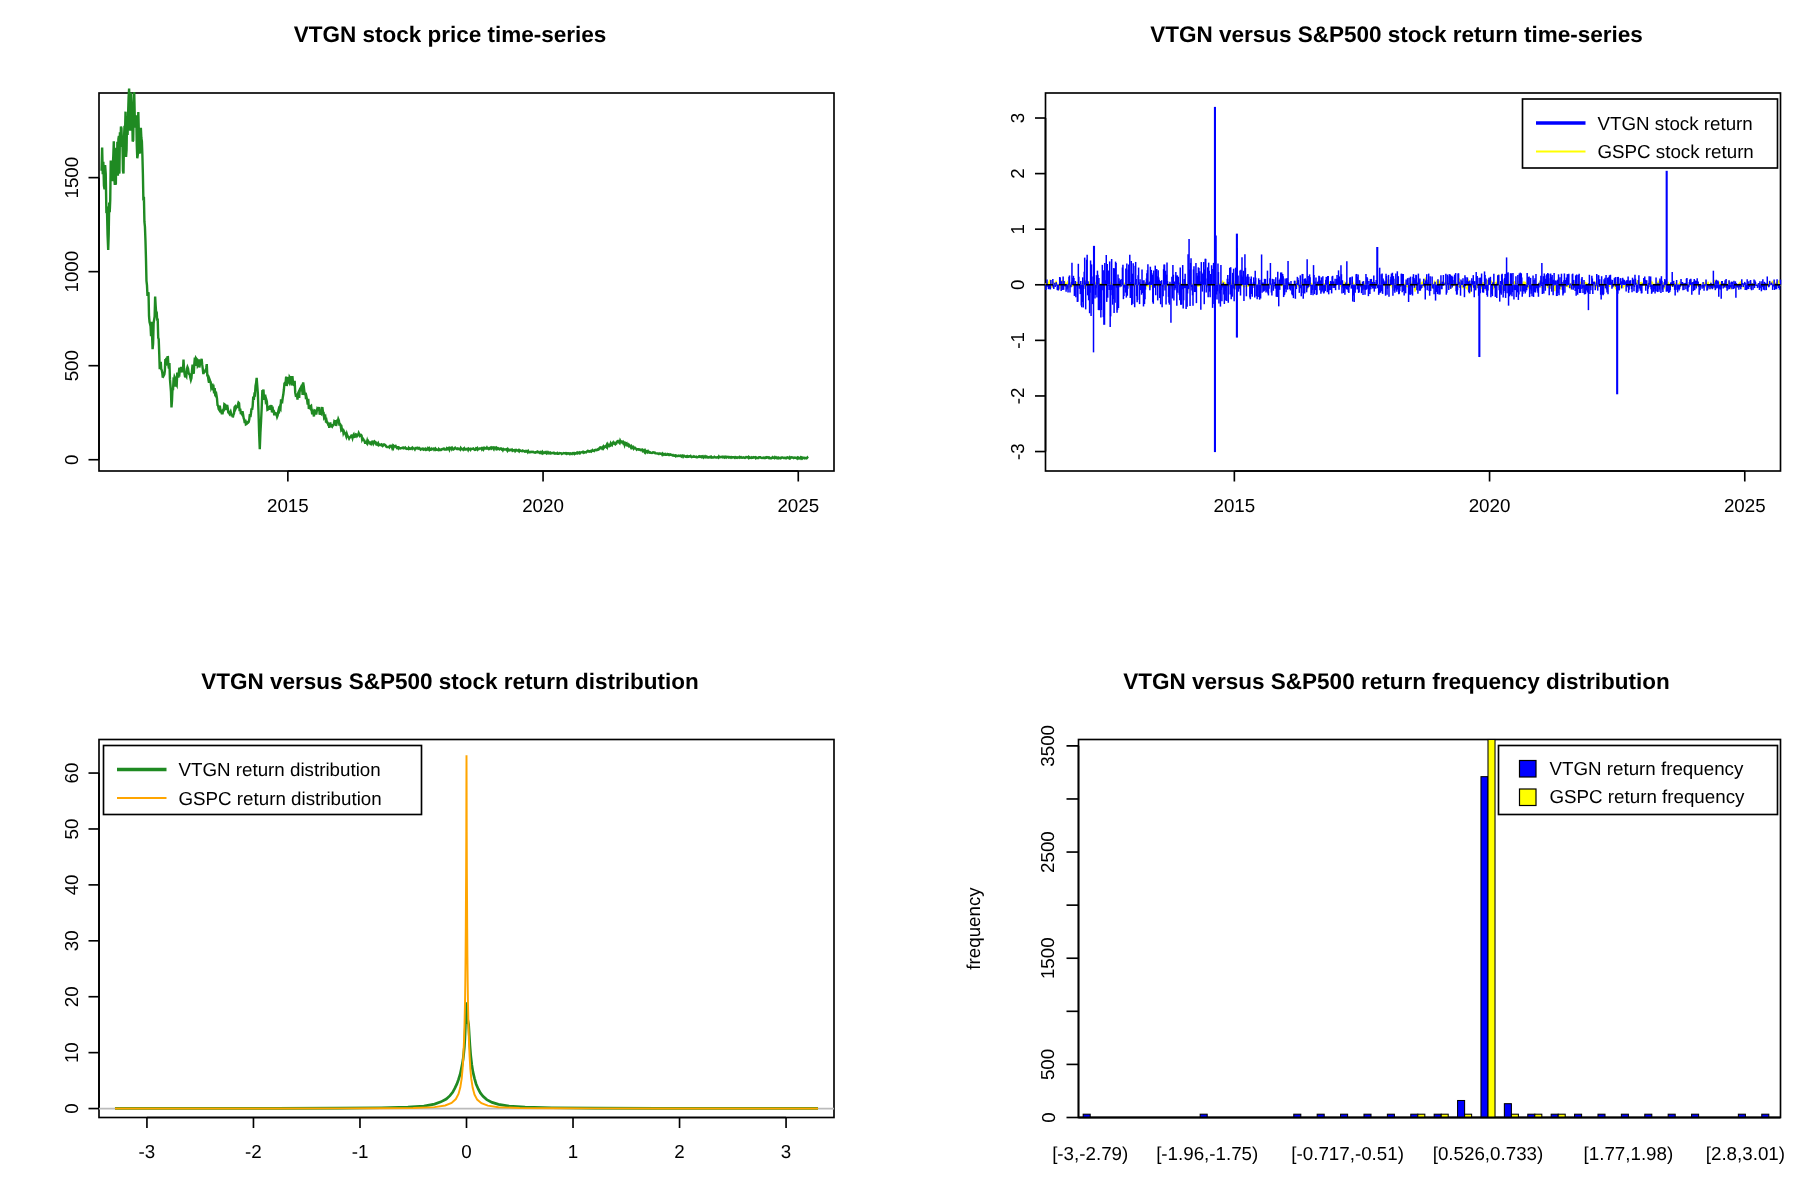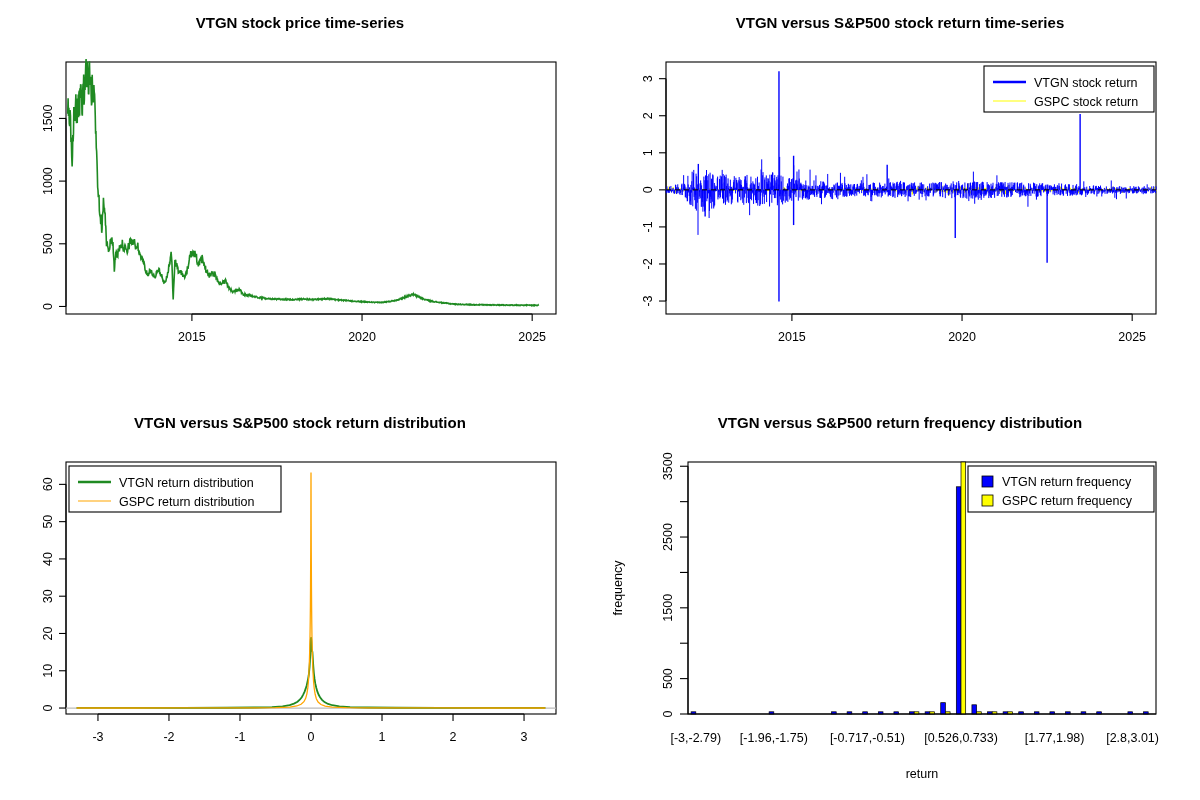--- a/index.html
+++ b/index.html
@@ -13,20 +13,21 @@
     font-family: "Liberation Sans", sans-serif;
     color: #000000;
     overflow: hidden;
   }
   .grid {
     width: 1200px;
     height: 800px;
     display: grid;
     grid-template-columns: 600px 600px;
     grid-template-rows: 400px 400px;
+    gap: 31px;
   }
   .panel {
     position: relative;
     width: 600px;
     height: 400px;
   }
   .panel svg {
     display: block;
     width: 600px;
     height: 400px;

